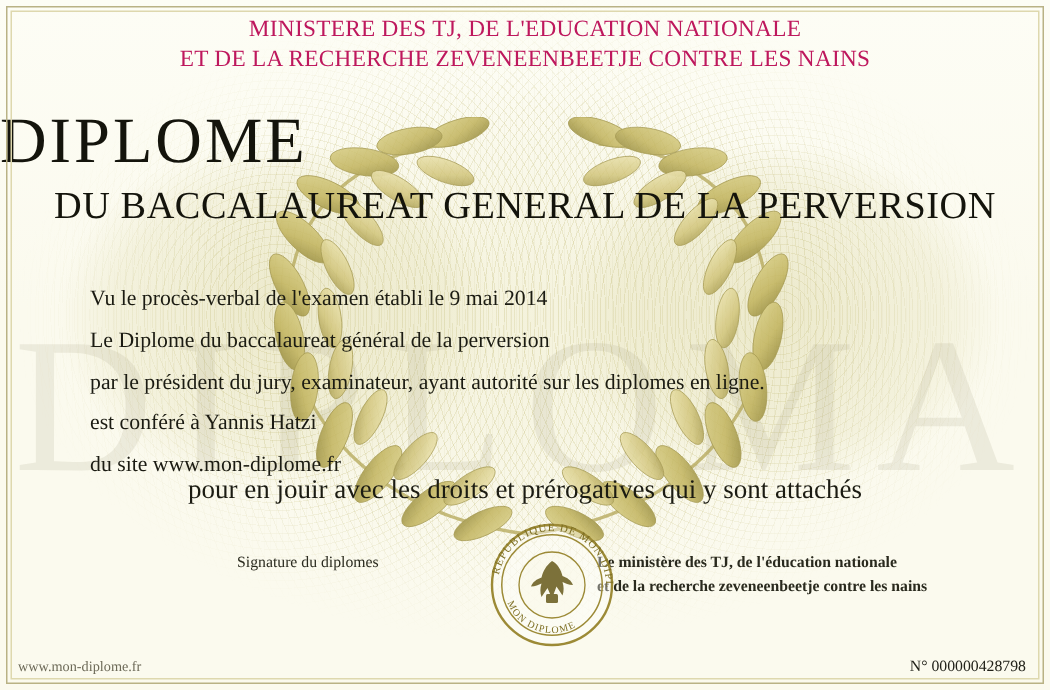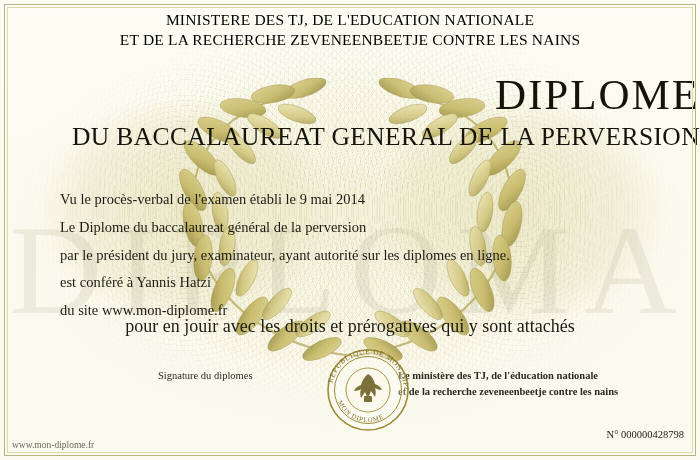--- a/index.html
+++ b/index.html
@@ -80,39 +80,39 @@
     inset: 0;
   }
 
   .ministry {
     position: absolute;
     top: 10px;
     left: 0;
     right: 0;
     text-align: center;
     line-height: 1.28;
-    color: #000000;
+    color: #be185d;
   }
   .ministry .l1 { font-size: 15.5px; letter-spacing: 0.2px; }
   .ministry .l2 { font-size: 15.5px; letter-spacing: 0.2px; }
 
   .title-main {
     position: absolute;
     top: 70px;
     left: 0; right: 0;
-    text-align: right;
+    text-align: left;
     font-size: 43px;
     letter-spacing: 2px;
     color: #14140c;
   }
   .title-sub {
     position: absolute;
     top: 122px;
     left: 0; right: 0;
-    text-align: right;
+    text-align: center;
     font-size: 25.5px;
     letter-spacing: 0.4px;
     color: #14140c;
   }
 
   .body-lines {
     position: absolute;
     top: 186px;
     left: 60px;
     right: 60px;
@@ -161,21 +161,21 @@
   .footer-left {
     position: absolute;
     left: 12px;
     bottom: 10px;
     font-size: 9.5px;
     color: #6d6a58;
   }
   .footer-right {
     position: absolute;
     right: 16px;
-    bottom: 20px;
+    bottom: 10px;
     font-size: 10.5px;
     color: #22221a;
     margin-top: 17px;
   }
 </style>
 </head>
 <body>
 
 <div id="diploma">
 

